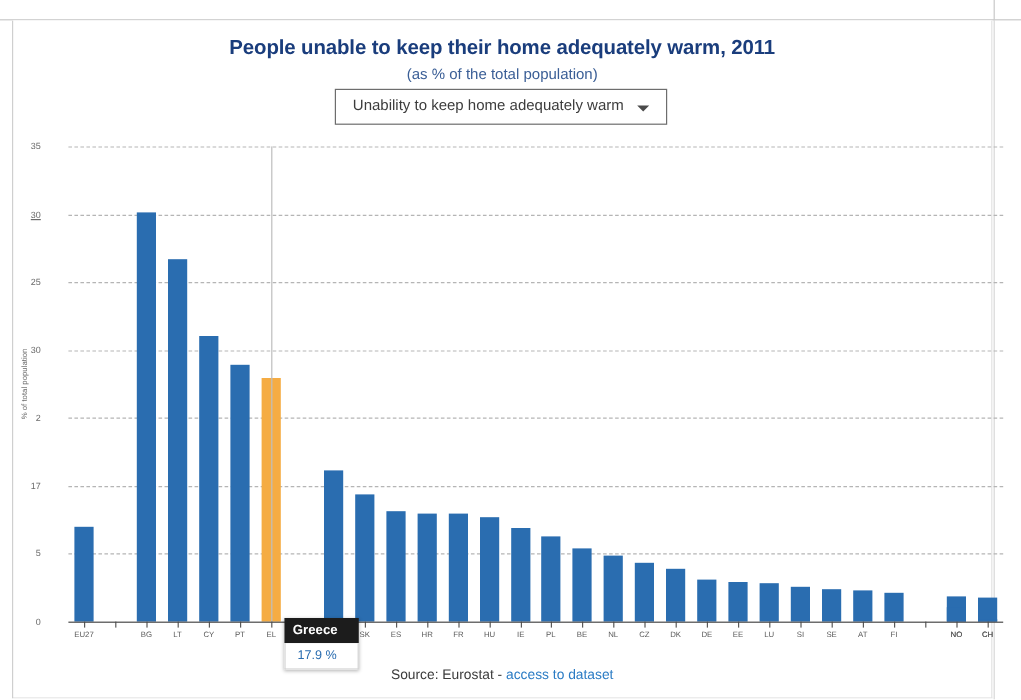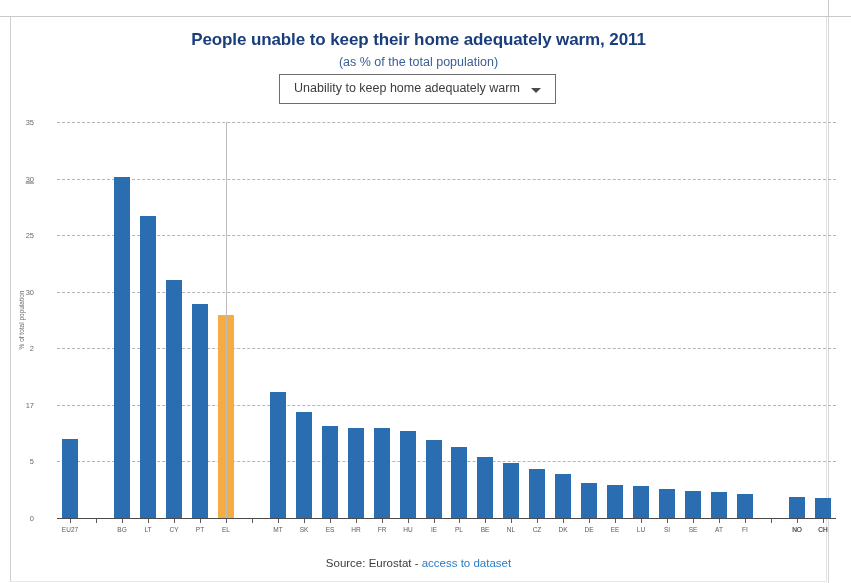--- a/index.html
+++ b/index.html
@@ -330,18 +330,22 @@
         <div class="xtick-label" style="left: 740px;">NO</div>
         <div class="xtick" style="left: 766px;"></div>
         <div class="xtick-label" style="left: 766px;">CH</div>
         <div class="xtick-label" style="left: 740px;">NO</div>
         <div class="xtick-label" style="left: 766px;">CH</div>
       </div>
     <div id="crosshair" style="left: 169px;"></div>
     <div id="baseline"></div>
   </div>
 
+  <div id="tooltip">
+    <div id="tooltip-header">Greece</div>
+    <div id="tooltip-body">17.9 %</div>
+  </div>
 
   <div id="source">
     <span>Source: Eurostat - </span><a id="source-link">access to dataset</a>
   </div>
 
 </div>
 
 </body></html>

